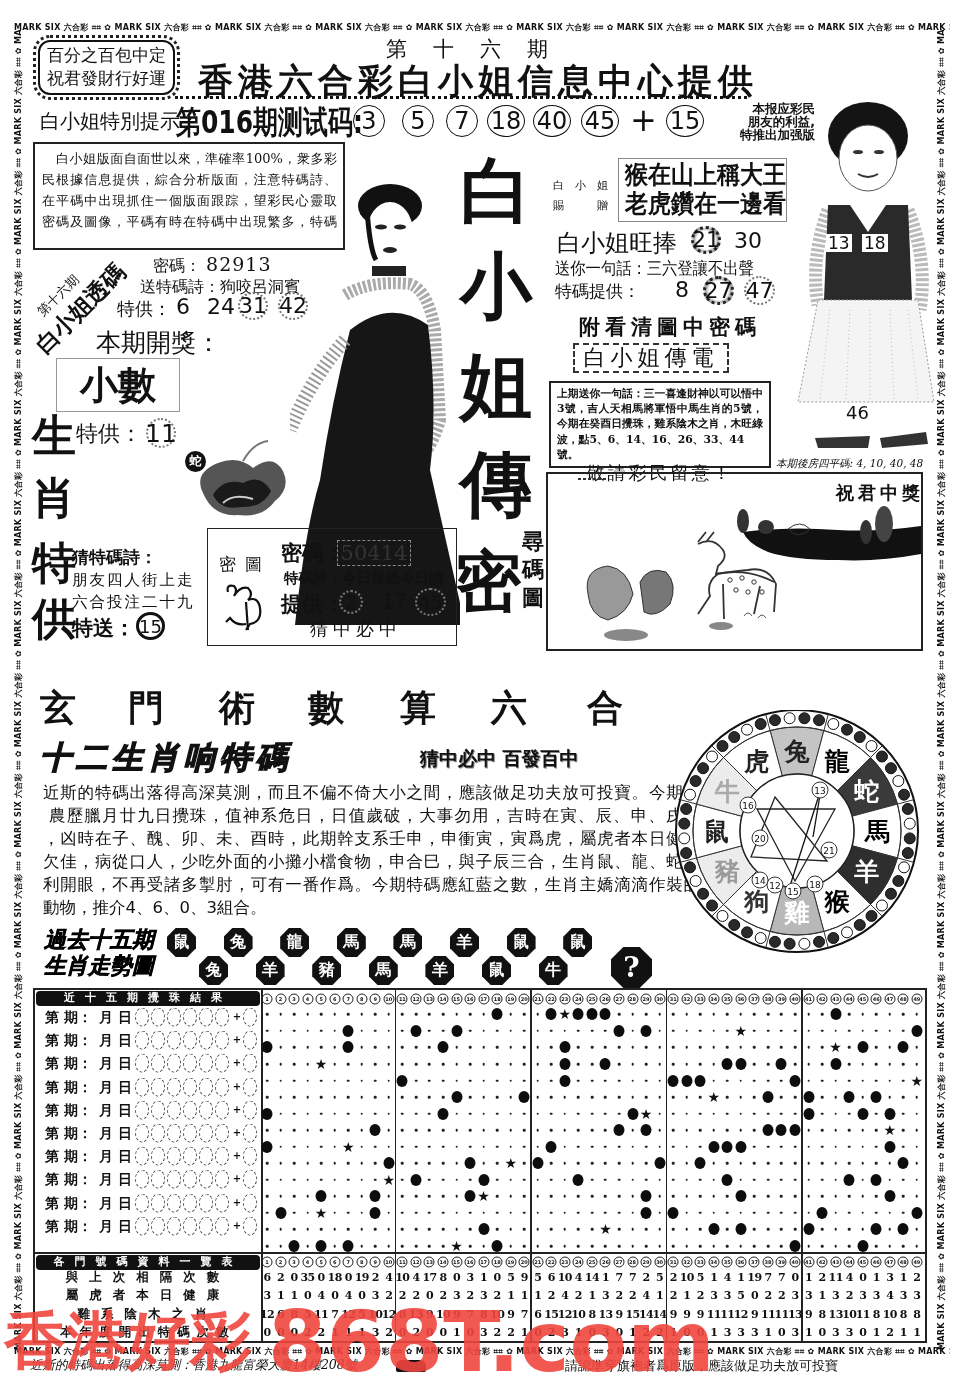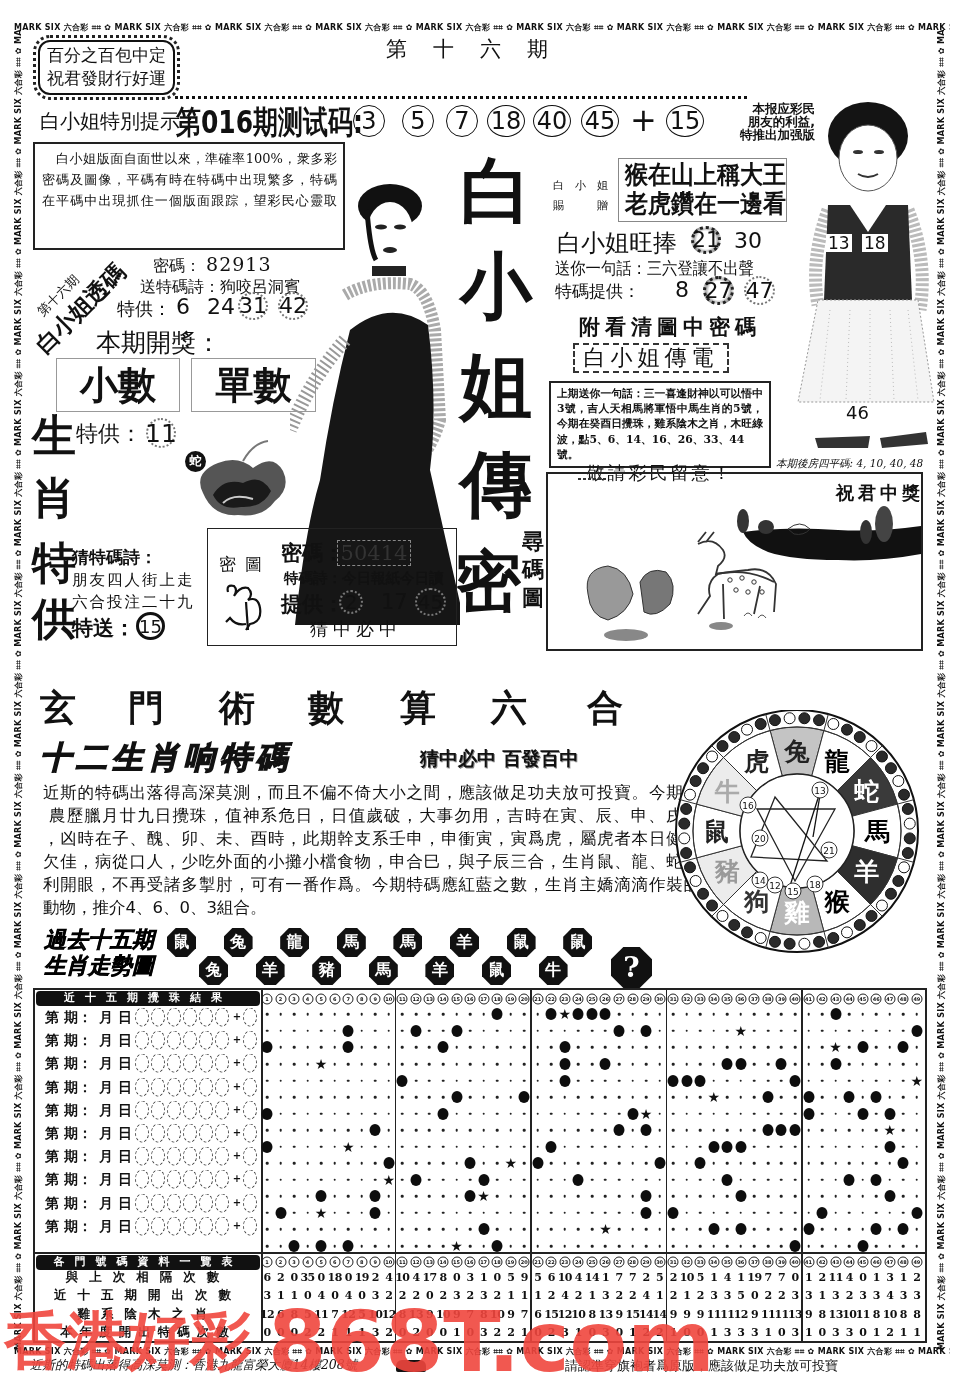--- a/index.html
+++ b/index.html
@@ -37,65 +37,64 @@
   <div class="a strip" style="left:14px;top:22px;width:936px;height:11px;">MARK SIX 六合彩 ⌗⌗ ✿   MARK SIX 六合彩 ⌗⌗ ✿   MARK SIX 六合彩 ⌗⌗ ✿   MARK SIX 六合彩 ⌗⌗ ✿   MARK SIX 六合彩 ⌗⌗ ✿   MARK SIX 六合彩 ⌗⌗ ✿   MARK SIX 六合彩 ⌗⌗ ✿   MARK SIX 六合彩 ⌗⌗ ✿   MARK SIX 六合彩 ⌗⌗ ✿   MARK SIX 六合彩 ⌗⌗ ✿</div>
   <div class="a strip" style="left:13px;top:1350px;width:1320px;height:12px;transform-origin:0 0;transform:rotate(-90deg);">MARK SIX 六合彩 ⌗⌗ ✿   MARK SIX 六合彩 ⌗⌗ ✿   MARK SIX 六合彩 ⌗⌗ ✿   MARK SIX 六合彩 ⌗⌗ ✿   MARK SIX 六合彩 ⌗⌗ ✿   MARK SIX 六合彩 ⌗⌗ ✿   MARK SIX 六合彩 ⌗⌗ ✿   MARK SIX 六合彩 ⌗⌗ ✿   MARK SIX 六合彩 ⌗⌗ ✿   MARK SIX 六合彩 ⌗⌗ ✿   MARK SIX 六合彩 ⌗⌗ ✿   MARK SIX 六合彩 ⌗⌗ ✿   MARK SIX 六合彩 ⌗⌗ ✿   MARK SIX 六合彩 ⌗⌗ ✿</div>
   <div class="a strip" style="left:936px;top:1350px;width:1320px;height:12px;transform-origin:0 0;transform:rotate(-90deg);">MARK SIX 六合彩 ⌗⌗ ✿   MARK SIX 六合彩 ⌗⌗ ✿   MARK SIX 六合彩 ⌗⌗ ✿   MARK SIX 六合彩 ⌗⌗ ✿   MARK SIX 六合彩 ⌗⌗ ✿   MARK SIX 六合彩 ⌗⌗ ✿   MARK SIX 六合彩 ⌗⌗ ✿   MARK SIX 六合彩 ⌗⌗ ✿   MARK SIX 六合彩 ⌗⌗ ✿   MARK SIX 六合彩 ⌗⌗ ✿   MARK SIX 六合彩 ⌗⌗ ✿   MARK SIX 六合彩 ⌗⌗ ✿   MARK SIX 六合彩 ⌗⌗ ✿   MARK SIX 六合彩 ⌗⌗ ✿</div>
   <div class="a strip" style="left:14px;top:1346px;width:936px;height:11px;">MARK SIX 六合彩 ⌗⌗ ✿   MARK SIX 六合彩 ⌗⌗ ✿   MARK SIX 六合彩 ⌗⌗ ✿   MARK SIX 六合彩 ⌗⌗ ✿   MARK SIX 六合彩 ⌗⌗ ✿   MARK SIX 六合彩 ⌗⌗ ✿   MARK SIX 六合彩 ⌗⌗ ✿   MARK SIX 六合彩 ⌗⌗ ✿   MARK SIX 六合彩 ⌗⌗ ✿   MARK SIX 六合彩 ⌗⌗ ✿</div>
 
   <div class="a badge" style="left:38px;top:40px;width:137px;height:55px;">
     <div>百分之百包中定</div>
     <div>祝君發財行好運</div>
   </div>
   <div class="a serif nw" style="left:386px;top:35px;font-size:21px;letter-spacing:26px;">第十六期</div>
+  <div class="a serif nw" style="left:198px;top:58px;font-size:35px;font-weight:bold;letter-spacing:5px;">香港六合彩白小姐信息中心提供</div>
   <div class="a" style="left:175px;top:96px;width:572px;border-top:3px dotted #111;"></div>
 
   <div class="a nw" style="left:40px;top:108px;font-size:20px;">白小姐特別提示：</div>
   <div class="a nw" style="left:176px;top:101px;font-size:32px;font-weight:bold;transform:scaleX(.78);transform-origin:0 0;">第016期测试码:</div>
   <div class="ring" style="left:353px;top:105px;width:32px;height:32px;">3</div>
   <div class="ring" style="left:402px;top:105px;width:32px;height:32px;">5</div>
   <div class="ring" style="left:446px;top:105px;width:32px;height:32px;">7</div>
   <div class="ring" style="left:487px;top:105px;width:38px;height:32px;">18</div>
   <div class="ring" style="left:533px;top:105px;width:38px;height:32px;">40</div>
   <div class="ring" style="left:581px;top:105px;width:38px;height:32px;">45</div>
   <div class="a" style="left:630px;top:101px;font-size:32px;">+</div>
   <div class="ring" style="left:666px;top:105px;width:38px;height:32px;">15</div>
   <div class="a nw" style="left:727px;top:102px;width:88px;font-size:12.5px;font-weight:bold;line-height:13px;text-align:right;">
     <div>本报应彩民</div>
     <div>朋友的利益,</div>
     <div>特推出加强版</div>
   </div>
 
   <div class="box serif" style="left:33px;top:142px;width:312px;height:108px;padding:4px 6px 0 7px;font-size:13px;line-height:21px;">
     <div class="jl" style="padding-left:14px;">白小姐版面自面世以來，準確率100%，衆多彩</div>
+    <div class="jl">民根據信息提供，綜合分析版面，注意特碼詩、</div>
+    <div class="jl">在平碼中出現抓住一個版面跟踪，望彩民心靈取</div>
     <div class="jl">密碼及圖像，平碼有時在特碼中出現繁多，特碼</div>
-    <div class="jl">在平碼中出現抓住一個版面跟踪，望彩民心靈取</div>
   </div>
 
   <div class="a nw" style="left:40px;top:305px;font-size:13px;transform-origin:0 50%;transform:rotate(-45deg);">第十六期</div>
   <div class="a nw" style="left:40px;top:334px;font-size:23px;font-weight:bold;font-family:'DejaVu Serif',serif;transform-origin:0 50%;transform:rotate(-45deg);">白小姐透碼</div>
   <div class="a nw" style="left:153px;top:253px;font-size:16px;">
     <span>密碼：</span>
     <span class="serif" style="font-size:19px;letter-spacing:1px;">82913</span>
   </div>
   <div class="a nw" style="left:140px;top:277px;font-size:16px;">
     <span>送特碼詩：</span><span>狗咬呂洞賓</span>
   </div>
   <div class="a nw" style="left:117px;top:297px;font-size:18px;">特供：</div>
   <div class="a" style="left:176px;top:294px;font-size:22px;">6</div>
   <div class="a" style="left:207px;top:294px;font-size:22px;">24</div>
   <div class="halo" style="left:238px;top:292px;width:30px;height:28px;font-size:22px;">31</div>
   <div class="halo" style="left:278px;top:292px;width:30px;height:28px;font-size:22px;">42</div>
 
   <div class="a nw" style="left:96px;top:326px;font-size:25px;">本期開獎：</div>
   <div class="a" style="left:56px;top:358px;width:124px;height:54px;border:1.5px solid #999;display:flex;align-items:center;justify-content:center;">
     <span style="font-size:38px;font-weight:bold;">小數</span>
-  </div>
-  <div class="a" style="left:191px;top:358px;width:125px;height:54px;border:1.5px solid #999;display:flex;align-items:center;justify-content:center;">
-    <span style="font-size:38px;font-weight:bold;">單數</span>
   </div>
 
   <div class="vchar" style="left:32px;top:414px;font-size:44px;">生</div>
   <div class="vchar" style="left:32px;top:476px;font-size:44px;">肖</div>
   <div class="vchar" style="left:32px;top:541px;font-size:44px;">特</div>
   <div class="vchar" style="left:32px;top:597px;font-size:44px;">供</div>
   <div class="a nw" style="left:76px;top:419px;font-size:22px;">特供：</div>
   <div class="halo" style="left:146px;top:418px;width:30px;height:30px;font-size:25px;">11</div>
   <div class="a nw" style="left:72px;top:546px;font-size:17px;font-weight:bold;">猜特碼詩：</div>
   <div class="a nw serif" style="left:72px;top:570px;font-size:15.5px;letter-spacing:2px;">朋友四人街上走</div>
@@ -1387,21 +1386,21 @@
       <span class="sv" style="left: 795.03px; top: 1277px;">0</span>
       <span class="sv" style="left: 808.57px; top: 1277px;">1</span>
       <span class="sv" style="left: 822.11px; top: 1277px;">2</span>
       <span class="sv" style="left: 835.65px; top: 1277px;">11</span>
       <span class="sv" style="left: 849.19px; top: 1277px;">4</span>
       <span class="sv" style="left: 862.73px; top: 1277px;">0</span>
       <span class="sv" style="left: 876.27px; top: 1277px;">1</span>
       <span class="sv" style="left: 889.81px; top: 1277px;">3</span>
       <span class="sv" style="left: 903.35px; top: 1277px;">1</span>
       <span class="sv" style="left: 916.89px; top: 1277px;">2</span>
-      <div class="lp serif" style="left: 148px; top: 1295.3px; font-size: 12.5px; letter-spacing: 11px; white-space: nowrap;">近十五期開出次數</div>
+      <div class="lp serif" style="left: 148px; top: 1295.3px; font-size: 12.5px; letter-spacing: 11px; white-space: nowrap;">屬虎者本日健康</div>
       <span class="sv" style="left: 266.97px; top: 1295.3px;">3</span>
       <span class="sv" style="left: 280.51px; top: 1295.3px;">1</span>
       <span class="sv" style="left: 294.05px; top: 1295.3px;">1</span>
       <span class="sv" style="left: 307.59px; top: 1295.3px;">0</span>
       <span class="sv" style="left: 321.13px; top: 1295.3px;">4</span>
       <span class="sv" style="left: 334.67px; top: 1295.3px;">0</span>
       <span class="sv" style="left: 348.21px; top: 1295.3px;">4</span>
       <span class="sv" style="left: 361.75px; top: 1295.3px;">0</span>
       <span class="sv" style="left: 375.29px; top: 1295.3px;">3</span>
       <span class="sv" style="left: 388.83px; top: 1295.3px;">2</span>

